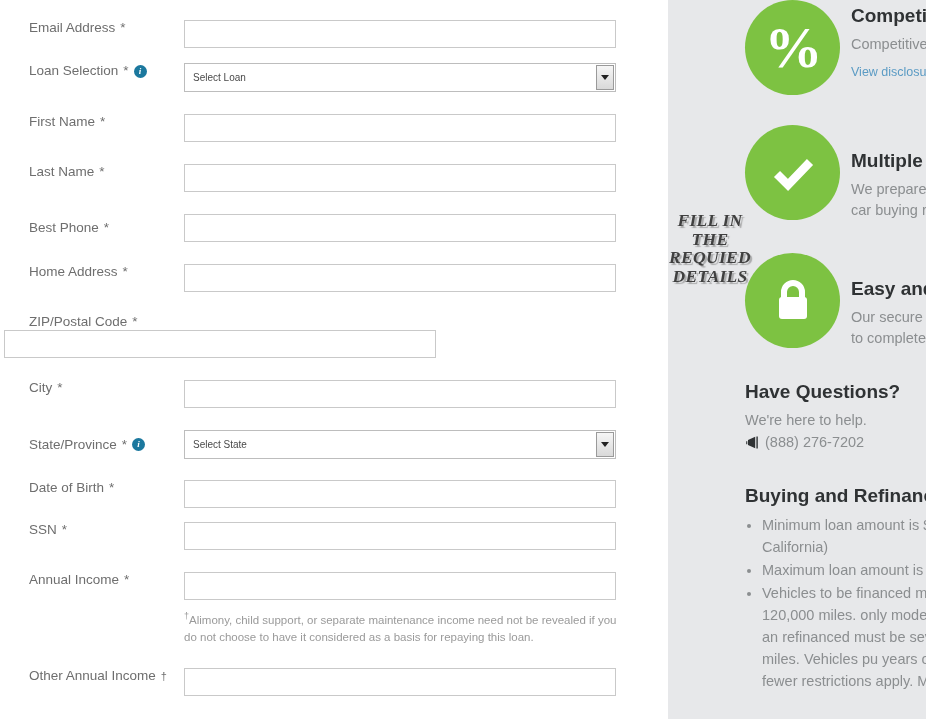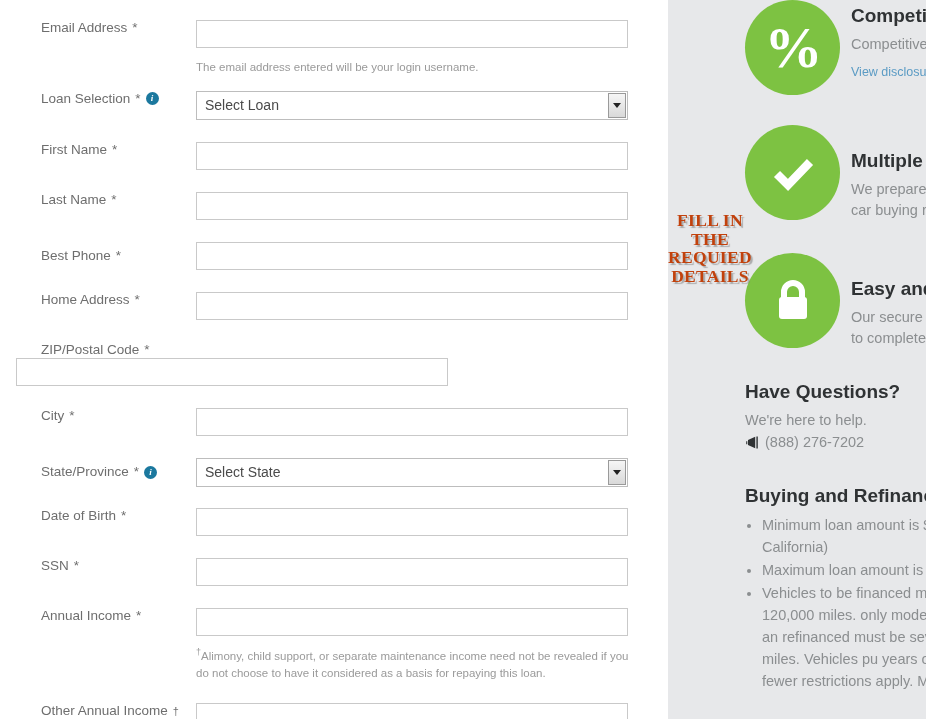--- a/index.html
+++ b/index.html
@@ -19,21 +19,21 @@
   #page {
     position: relative;
     width: 926px;
     height: 719px;
     overflow: hidden;
   }
 
   
   #form-col {
     position: absolute;
-    left: 16px;
+    left: 4px;
     top: 0;
     width: 696px;
     height: 719px;
     background: #ffffff;
     overflow: hidden;
   }
 
   .field-row {
     position: relative;
     display: flex;
@@ -104,21 +104,21 @@
     width: 432px;
     height: 29px;
     box-sizing: border-box;
     border: 1px solid #bdbdbd;
     background: #ffffff;
     display: flex;
     align-items: center;
   }
   .select-value {
     padding-left: 8px;
-    font-size: 14px;
+    font-size: 10px;
     color: #4a4a4a;
     line-height: 27px;
     flex: 1 1 auto;
     white-space: nowrap;
     overflow: hidden;
   }
   .select-arrow-btn {
     position: absolute;
     right: 1px;
     top: 1px;
@@ -269,52 +269,47 @@
   
   #annotation {
     position: absolute;
     left: 658px;
     top: 211px;
     width: 104px;
     text-align: center;
     font-family: "Liberation Serif", serif;
     font-size: 17.5px;
     font-weight: bold;
-    color: #c2410c;
+    color: #404040;
     line-height: 1.07;
     letter-spacing: 0.3px;
     text-shadow: 2px 2px 1px rgba(120,120,120,0.55);
     z-index: 50;
     pointer-events: none;
     white-space: pre-line;
+    font-style: italic;
   }
 </style>
 </head>
 <body>
 
 <div id="page">
 
   <div id="form-col">
 
     <div class="field-row" style="top:0; margin-top:20px;">
       <div class="field-label">
         <span>Email Address</span>
         <span class="req">*</span>
       </div>
       <div class="field-control">
         <input class="text-input" type="text" value="" style="">
       </div>
     </div>
 
-    <div class="field-row" style="margin-top:11px;">
-      <div class="field-label"></div>
-      <div class="field-control">
-        <div class="helper-text">The email address entered will be your login username.</div>
-      </div>
-    </div>
 
     <div class="field-row" style="margin-top:15px;">
       <div class="field-label">
         <span>Loan Selection</span>
         <span class="req">*</span>
         <span class="info-icon">i</span>
       </div>
       <div class="field-control">
         <div class="select-wrap">
           <span class="select-value">Select Loan</span>
@@ -400,21 +395,21 @@
     <div class="field-row" style="margin-top:21px;">
       <div class="field-label">
         <span>Date of Birth</span>
         <span class="req">*</span>
       </div>
       <div class="field-control">
         <input class="text-input" type="text" value="" style="">
       </div>
     </div>
 
-    <div class="field-row" style="margin-top:22px;">
+    <div class="field-row" style="margin-top:14px;">
       <div class="field-label">
         <span>SSN</span>
         <span class="req">*</span>
       </div>
       <div class="field-control">
         <input class="text-input" type="text" value="" style="">
       </div>
     </div>
 
     <div class="field-row" style="margin-top:22px;">

